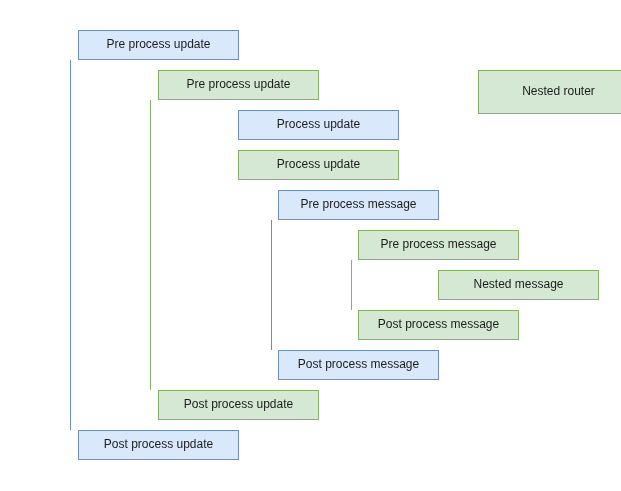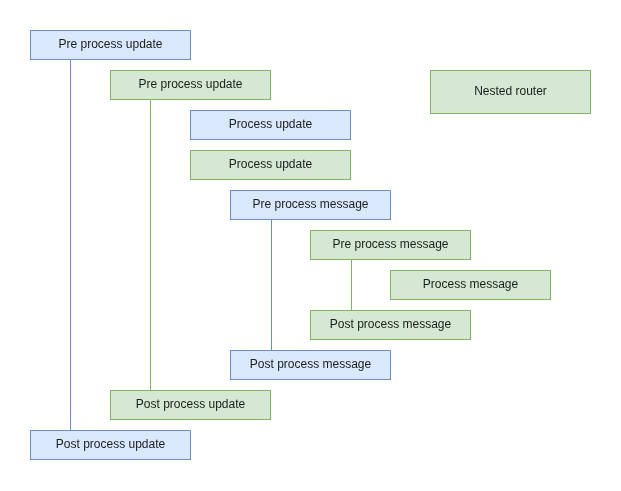--- a/index.html
+++ b/index.html
@@ -25,20 +25,21 @@
     align-items: center;
     justify-content: center;
     font-size: 12px;
     line-height: 1.1;
     color: #1c1c1c;
     text-align: center;
     border-width: 1px;
     border-style: solid;
     z-index: 2;
     white-space: nowrap;
+    margin-left: 48px;
   }
   .node.blue {
     background: #dae8fc;
     border-color: #6c8ebf;
   }
   .node.green {
     background: #d5e8d4;
     border-color: #82b366;
   }
   .edge {
@@ -72,21 +73,21 @@
     <div class="node green" style="left: 190px; top: 150px; width: 161px; height: 30px;">
       <span>Process update</span>
     </div>
     <div class="node blue" style="left: 230px; top: 190px; width: 161px; height: 30px;">
       <span>Pre process message</span>
     </div>
     <div class="node green" style="left: 310px; top: 230px; width: 161px; height: 30px;">
       <span>Pre process message</span>
     </div>
     <div class="node green" style="left: 390px; top: 270px; width: 161px; height: 30px;">
-      <span>Process message</span>
+      <span>Nested message</span>
     </div>
     <div class="node green" style="left: 310px; top: 310px; width: 161px; height: 30px;">
       <span>Post process message</span>
     </div>
     <div class="node blue" style="left: 230px; top: 350px; width: 161px; height: 30px;">
       <span>Post process message</span>
     </div>
     <div class="node green" style="left: 110px; top: 390px; width: 161px; height: 30px;">
       <span>Post process update</span>
     </div>

